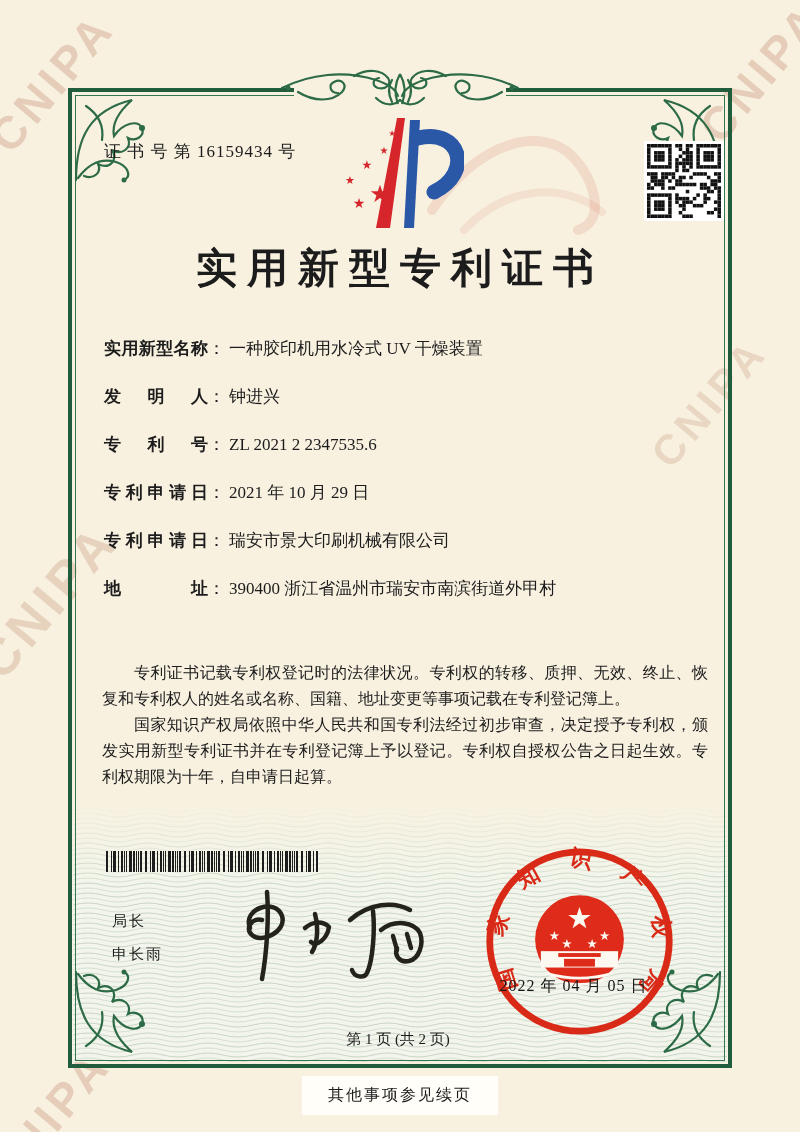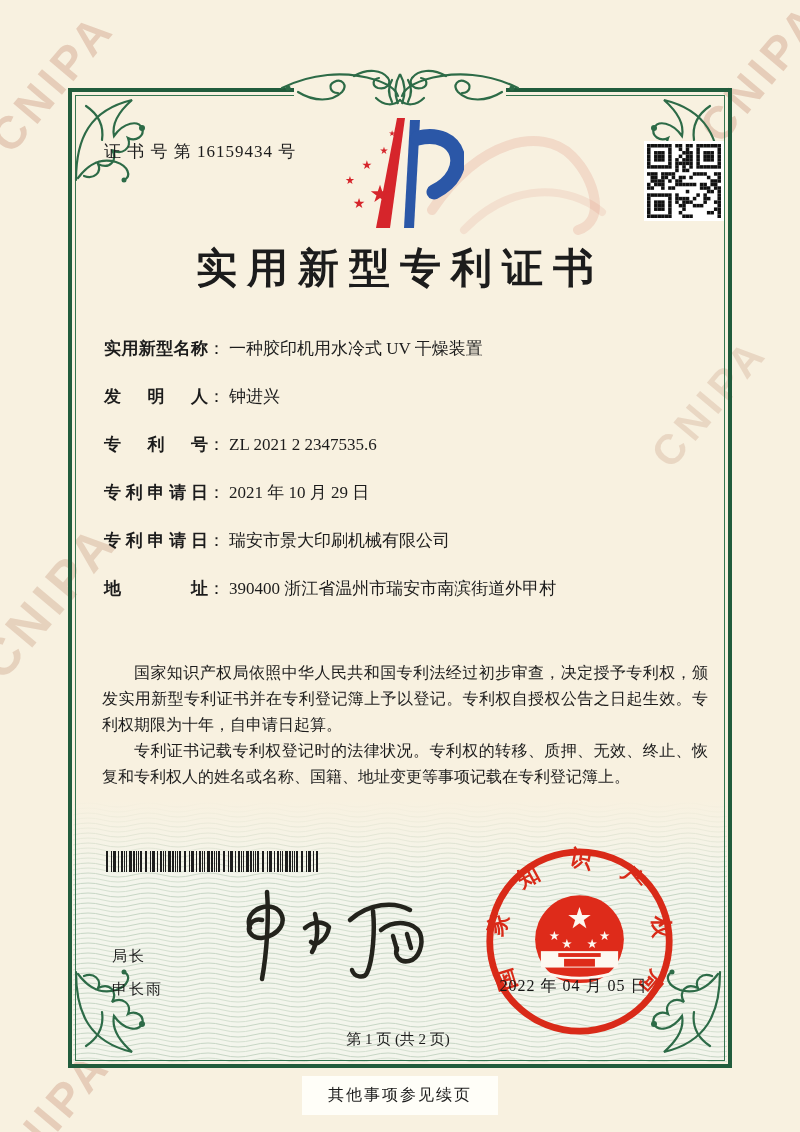--- a/index.html
+++ b/index.html
@@ -48,21 +48,21 @@
   #fields{left:104px;top:337px;width:620px;z-index:4;font-size:17px;}
   .frow{height:48px;white-space:nowrap;}
   .flabel{display:inline-block;width:104px;text-align:justify;text-align-last:justify;font-weight:bold;}
   .fvalue{margin-left:4px;}
   .grant2{margin-left:34px;}
   #paragraphs{left:102px;top:660px;width:606px;font-size:16px;line-height:26px;
               text-align:justify;z-index:4;}
   #paragraphs p{margin:0;text-indent:2em;}
   #barcode{left:106px;top:851px;width:216px;height:21px;z-index:4;}
   #barcode i{position:absolute;top:0;height:100%;background:#1d1d1d;}
-  #director{left:112px;top:905px;font-size:15px;line-height:33px;z-index:4;letter-spacing:2px;margin-top:35px;}
+  #director{left:112px;top:905px;font-size:15px;line-height:33px;z-index:4;letter-spacing:2px;}
   #signature{left:222px;top:886px;width:218px;height:98px;z-index:4;}
   #seal{left:483px;top:845px;width:193px;height:193px;z-index:4;}
   #seal-date{left:483px;top:976px;width:193px;text-align:center;font-size:16px;color:#161616;
              letter-spacing:1px;z-index:5;transform:translateX(-6px);}
   #page-info{left:68px;top:1030px;width:660px;text-align:center;font-size:15px;z-index:4;}
   #cont-note{left:50%;top:1076px;transform:translateX(-50%);background:#fffef8;
              padding:9px 26px;font-size:16px;letter-spacing:2px;z-index:4;}
 </style>
 </head>
 <body>
@@ -449,22 +449,22 @@
   </div>
   <div class="frow">
     <span class="flabel">专利申请日</span><span>：</span><span class="fvalue">瑞安市景大印刷机械有限公司</span>
   </div>
   <div class="frow">
     <span class="flabel">地址</span><span>：</span><span class="fvalue">390400 浙江省温州市瑞安市南滨街道外甲村</span>
   </div>
 </div>
 
 <div id="paragraphs" class="abs content">
+  <p>专利证书记载专利权登记时的法律状况。专利权的转移、质押、无效、终止、恢复和专利权人的姓名或名称、国籍、地址变更等事项记载在专利登记簿上。</p>
   <p>国家知识产权局依照中华人民共和国专利法经过初步审查，决定授予专利权，颁发实用新型专利证书并在专利登记簿上予以登记。专利权自授权公告之日起生效。专利权期限为十年，自申请日起算。</p>
-  <p>专利证书记载专利权登记时的法律状况。专利权的转移、质押、无效、终止、恢复和专利权人的姓名或名称、国籍、地址变更等事项记载在专利登记簿上。</p>
 </div>
 
 <div id="barcode" class="abs">
     <i style="left:0px;width:2px"></i>
     <i style="left:5px;width:1px"></i>
     <i style="left:7px;width:3px"></i>
     <i style="left:12px;width:1px"></i>
     <i style="left:15px;width:2px"></i>
     <i style="left:18px;width:1px"></i>
     <i style="left:20px;width:1px"></i>

